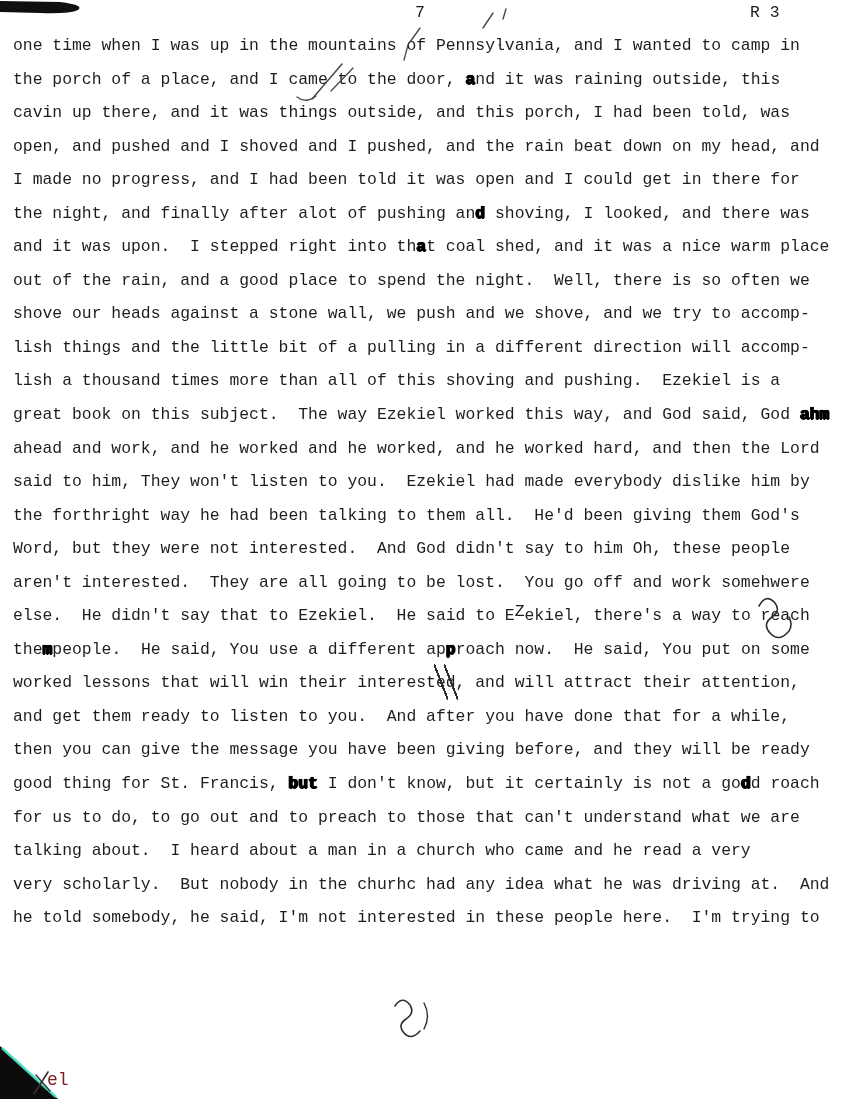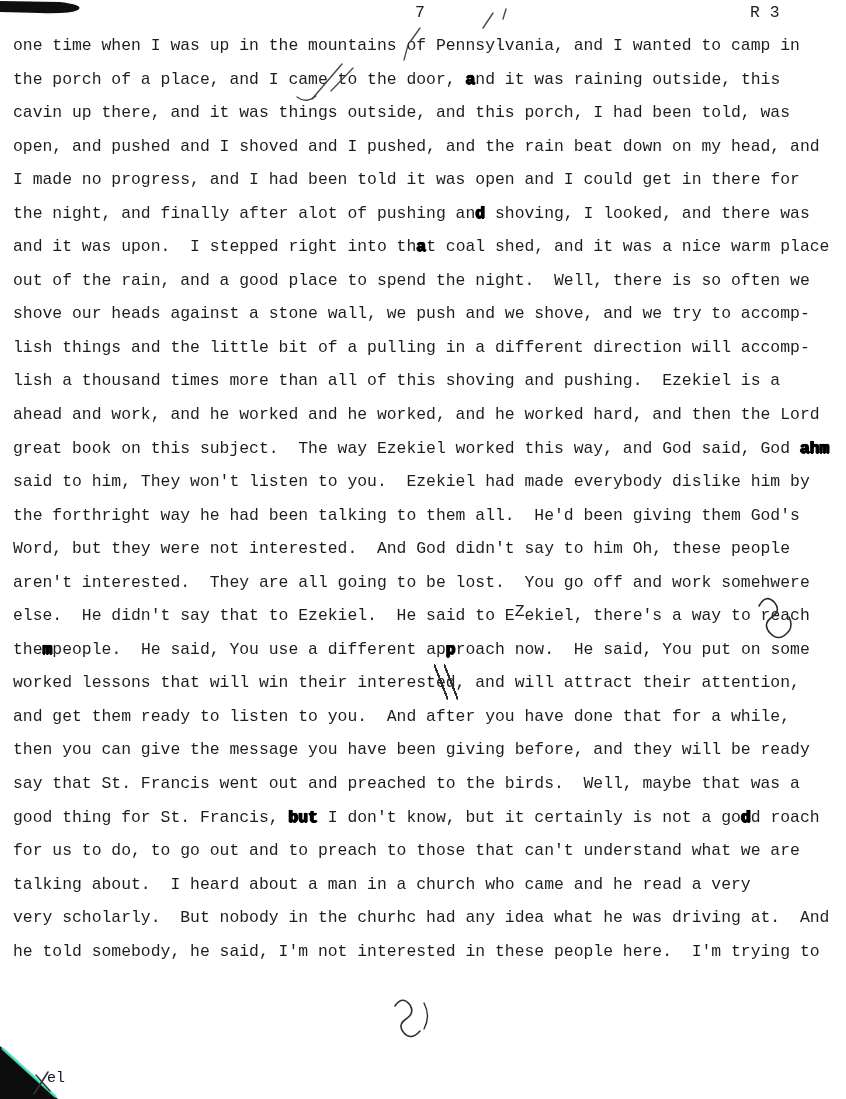--- a/index.html
+++ b/index.html
@@ -13,21 +13,21 @@
   
   .os{font-weight:700;color:#000;
       text-shadow:0 0 1px #000, .8px 0 0 #000, -.8px 0 0 #000, 0 .6px 0 #000;}
   
   .sl{position:relative;display:inline-block;width:9.84px;}
   .sl::after{content:'';position:absolute;left:-2px;top:-2px;right:-2px;bottom:0;
       background:linear-gradient(to top right,transparent 46%,#2f2f2f 46%,#2f2f2f 54%,transparent 54%);}
   
   .up{position:relative;top:-4px;}
   .marks{position:absolute;left:0;top:0;width:846px;height:1099px;pointer-events:none;}
-  .footer-mark{position:absolute;left:47px;top:1070px;font-size:15px;color:#0f172a;
+  .footer-mark{position:absolute;left:47px;top:1070px;font-size:18px;color:#7f1d1d;
       font-family:"Liberation Mono",monospace;}
 </style>
 </head>
 <body>
 
 <div class="page">
 
   <span class="hdr hdr-page">7</span>
   <span class="hdr hdr-code">R 3</span>
 
@@ -36,32 +36,31 @@
       <div class="line"><span>the porch of a place, and I came to the door, </span><span class="os">a</span><span>nd it was raining outside, this</span></div>
       <div class="line"><span>cavin up there, and it was things outside, and this porch, I had been told, was</span></div>
       <div class="line"><span>open, and pushed and I shoved and I pushed, and the rain beat down on my head, and</span></div>
       <div class="line"><span>I made no progress, and I had been told it was open and I could get in there for</span></div>
       <div class="line"><span>the night, and finally after alot of pushing an</span><span class="os">d</span><span> shoving, I looked, and there was</span></div>
       <div class="line"><span>and it was upon.  I stepped right into th</span><span class="os">a</span><span>t coal shed, and it was a nice warm place</span></div>
       <div class="line"><span>out of the rain, and a good place to spend the night.  Well, there is so often we</span></div>
       <div class="line"><span>shove our heads against a stone wall, we push and we shove, and we try to accomp-</span></div>
       <div class="line"><span>lish things and the little bit of a pulling in a different direction will accomp-</span></div>
       <div class="line"><span>lish a thousand times more than all of this shoving and pushing.  Ezekiel is a</span></div>
+      <div class="line"><span>great book on this subject.  The way Ezekiel worked this way, and God said, God </span><span class="os">ahm</span></div>
       <div class="line"><span>ahead and work, and he worked and he worked, and he worked hard, and then the Lord</span></div>
-      <div class="line"><span>great book on this subject.  The way Ezekiel worked this way, and God said, God </span><span class="os">ahm</span></div>
       <div class="line"><span>said to him, They won't listen to you.  Ezekiel had made everybody dislike him by</span></div>
       <div class="line"><span>the forthright way he had been talking to them all.  He'd been giving them God's</span></div>
       <div class="line"><span>Word, but they were not interested.  And God didn't say to him Oh, these people</span></div>
       <div class="line"><span>aren't interested.  They are all going to be lost.  You go off and work somehwere</span></div>
       <div class="line"><span>else.  He didn't say that to Ezekiel.  He said to E</span><span class="up">Z</span><span>ekiel, there's a way to reach</span></div>
       <div class="line"><span>the</span><span class="os">m</span><span>people.  He said, You use a different ap</span><span class="os">p</span><span>roach now.  He said, You put on some</span></div>
       <div class="line"><span>worked lessons that will win their interest</span><span class="sl">e</span><span class="sl">d</span><span>, and will attract their attention,</span></div>
       <div class="line"><span>and get them ready to listen to you.  And after you have done that for a while,</span></div>
       <div class="line"><span>then you can give the message you have been giving before, and they will be ready</span></div>
-      <div class="line"><span>say that St. Francis went out and preached to the birds.  Well, maybe that was a</span></div>
       <div class="line"><span>good thing for St. Francis, </span><span class="os">but</span><span> I don't know, but it certainly is not a go</span><span class="os">d</span><span>d roach</span></div>
       <div class="line"><span>for us to do, to go out and to preach to those that can't understand what we are</span></div>
       <div class="line"><span>talking about.  I heard about a man in a church who came and he read a very</span></div>
       <div class="line"><span>very scholarly.  But nobody in the churhc had any idea what he was driving at.  And</span></div>
       <div class="line"><span>he told somebody, he said, I'm not interested in these people here.  I'm trying to</span></div>
     </div>
 
   <span class="footer-mark">el</span>
 
   <svg class="marks" viewBox="0 0 846 1099" xmlns="http://www.w3.org/2000/svg">

